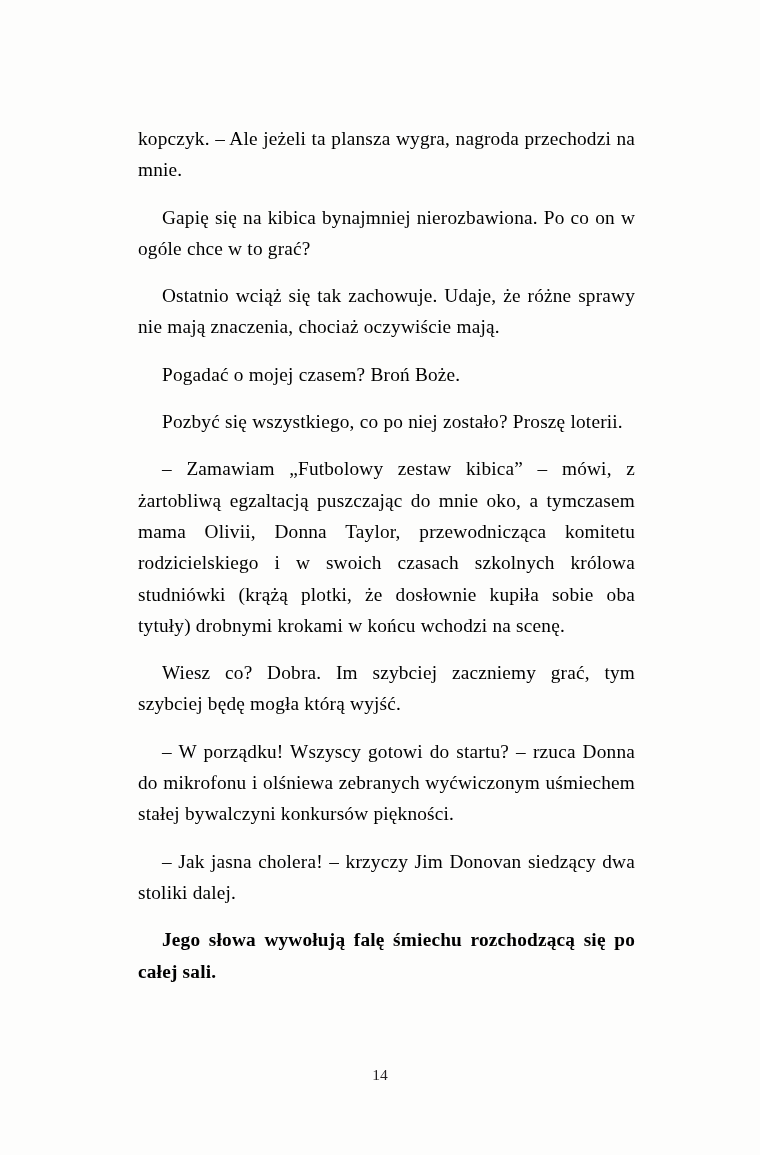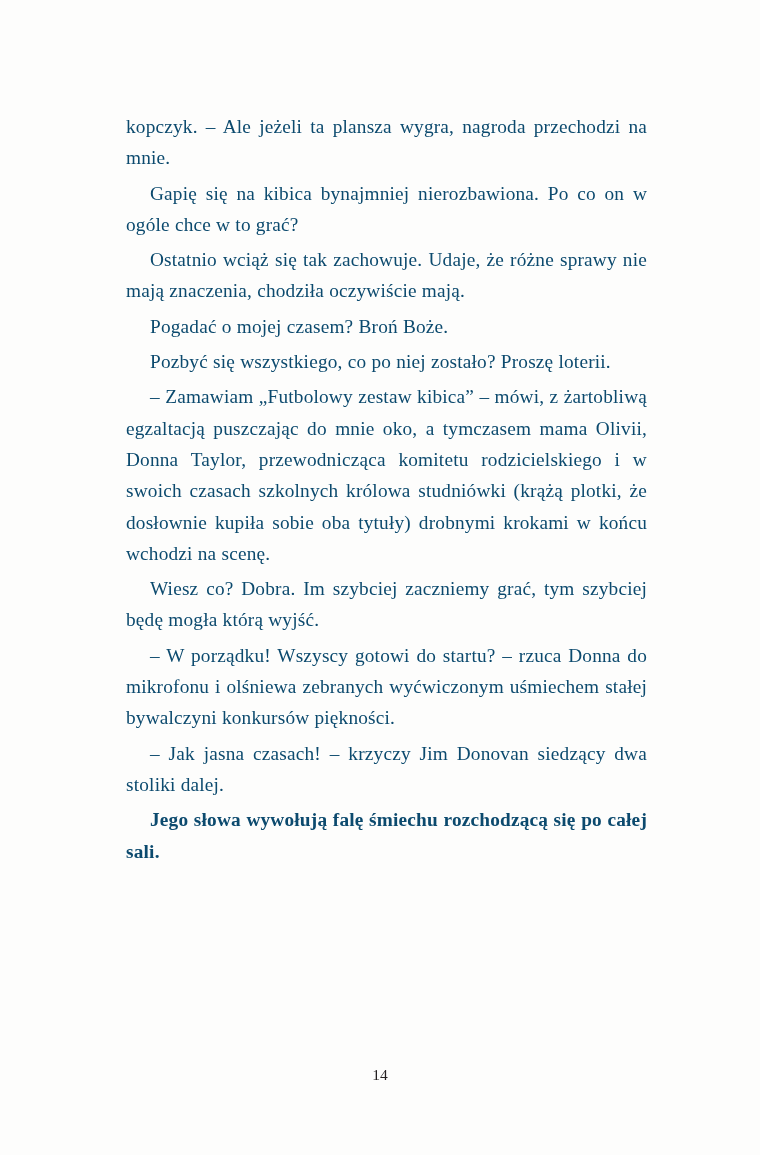--- a/index.html
+++ b/index.html
@@ -23,30 +23,30 @@
     height: 1155px;
     background: #fdfdfc;
   }
   .text-block {
     position: absolute;
     left: 122px;
     top: 107px;
     width: 529px;
   }
   p.para {
-    margin: 4px;
+    margin: 16px;
     padding: 0;
     font-size: 19.3px;
     line-height: 31.3px;
     text-align: justify;
     text-justify: inter-word;
     text-indent: 24px;
     hyphens: manual;
     -webkit-hyphens: manual;
-    color: #0c4a6e;
+    color: #000000;
     letter-spacing: 0.01em;
     word-spacing: 0.005em;
   }
   p.para.no-indent {
     text-indent: 0;
   }
   
   p.para:last-child {
     text-align: justify;
     font-weight: bold;
@@ -64,25 +64,25 @@
   }
 </style>
 </head>
 <body>
 
 <div class="page">
 
   <div class="text-block">
     <p class="para no-indent">kopczyk. – Ale jeżeli ta plansza wygra, nagroda prze­chodzi na mnie.</p>
     <p class="para">Gapię się na kibica bynajmniej nierozbawiona. Po co on w ogóle chce w to grać?</p>
-    <p class="para">Ostatnio wciąż się tak zachowuje. Udaje, że różne sprawy nie mają znaczenia, chodziła oczywiście mają.</p>
+    <p class="para">Ostatnio wciąż się tak zachowuje. Udaje, że różne sprawy nie mają znaczenia, chociaż oczywiście mają.</p>
     <p class="para">Pogadać o mojej czasem? Broń Boże.</p>
     <p class="para">Pozbyć się wszystkiego, co po niej zostało? Proszę loterii.</p>
     <p class="para">– Zamawiam „Futbolowy zestaw kibica” – mówi, z żartobliwą egzaltacją puszczając do mnie oko, a tym­czasem mama Olivii, Donna Taylor, przewodnicząca komitetu rodzicielskiego i w swoich czasach szkolnych królowa studniówki (krążą plotki, że dosłownie kupiła sobie oba tytuły) drobnymi krokami w końcu wchodzi na scenę.</p>
     <p class="para">Wiesz co? Dobra. Im szybciej zaczniemy grać, tym szybciej będę mogła którą wyjść.</p>
     <p class="para">– W porządku! Wszyscy gotowi do startu? – rzuca Donna do mikrofonu i olśniewa zebranych wyćwi­czonym uśmiechem stałej bywalczyni konkursów piękności.</p>
-    <p class="para">– Jak jasna czasach! – krzyczy Jim Donovan siedzący dwa stoliki dalej.</p>
+    <p class="para">– Jak jasna cholera! – krzyczy Jim Donovan siedzący dwa stoliki dalej.</p>
     <p class="para">Jego słowa wywołują falę śmiechu rozchodzącą się po całej sali.</p>
   </div>
 
   <div class="folio">14</div>
 
 </div>
 
 </body></html>

